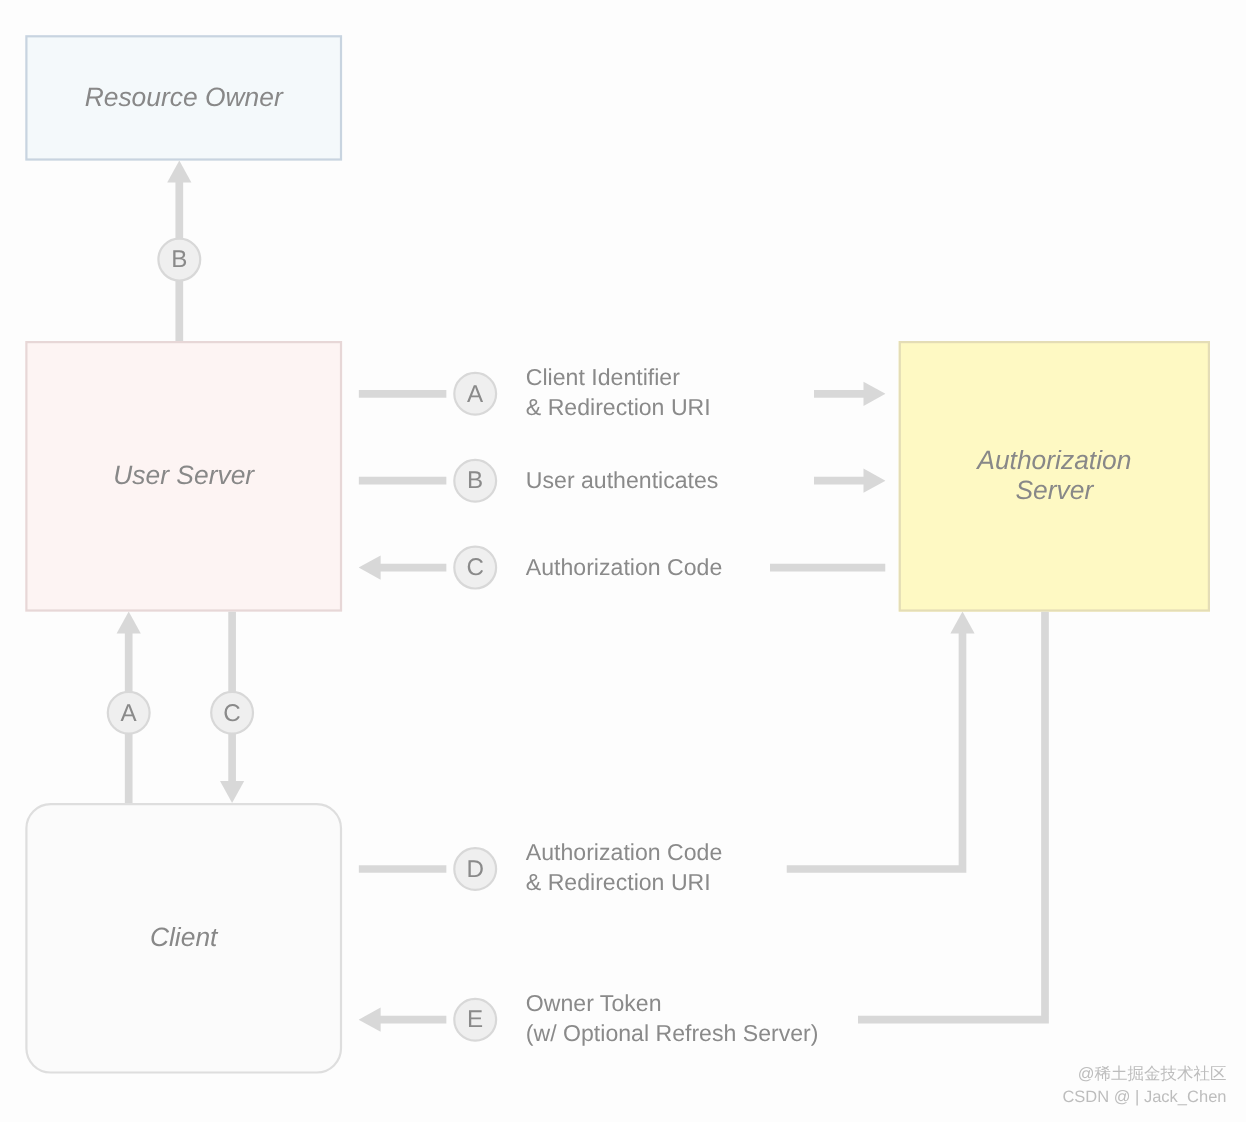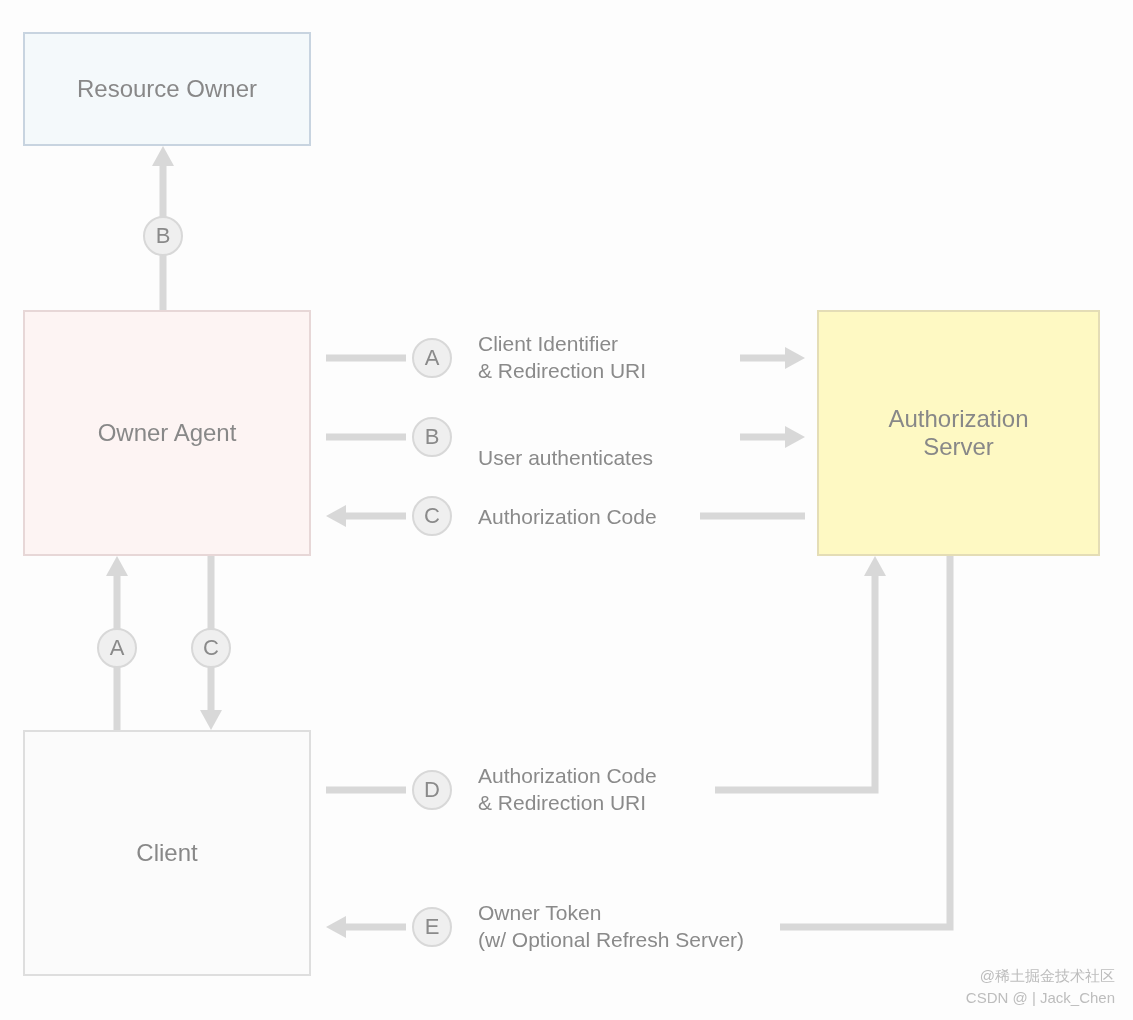--- a/index.html
+++ b/index.html
@@ -13,35 +13,37 @@
   }
   .box {
     position: absolute;
     border: 2px solid #d8d8d8;
     display: flex;
     align-items: center;
     justify-content: center;
     text-align: center;
     font-size: 24px;
     color: #888;
+    font-style: italic;
   }
   .box.resource-owner {
     left: 23px; top: 32px; width: 288px; height: 114px;
     background: #f4f9fb;
     border-color: #c8d4e0;
   }
   .box.user-agent {
     left: 23px; top: 310px; width: 288px; height: 246px;
     background: #fdf4f3;
     border-color: #e7d7d7;
   }
   .box.client {
     left: 23px; top: 730px; width: 288px; height: 246px;
     background: #fbfbfb;
     border-color: #dedede;
+    border-radius: 23px;
   }
   .box.auth-server {
     left: 817px; top: 310px; width: 283px; height: 246px;
     background: #fef9c3;
     border-color: #e4ddb6;
     align-items: center;
   }
   .step-badge {
     position: absolute;
     width: 40px; height: 40px;
@@ -72,21 +74,21 @@
     text-align: right;
   }
 </style>
 </head>
 <body>
 
 <div class="box resource-owner">
   <span>Resource Owner</span>
 </div>
 <div class="box user-agent">
-  <span>Owner Agent</span>
+  <span>User Server</span>
 </div>
 <div class="box client">
   <span>Client</span>
 </div>
 <div class="box auth-server">
   <div>
     <div>Authorization</div>
     <div>Server</div>
   </div>
 </div>
@@ -129,21 +131,21 @@
   <line class="arrow-line" x1="0" y1="13" x2="47" y2="13"></line>
   <polygon class="arrow-head" points="65,13 45,2 45,24"></polygon>
 </svg>
 
 <svg class="arrow" style="left:326px; top:427px; width:80px; height:20px;">
   <line class="arrow-line" x1="0" y1="10" x2="80" y2="10"></line>
 </svg>
 <div class="step-badge" style="left:412px; top:417px;">
   <span>B</span>
 </div>
-<div class="flow-label" style="left:478px; top:424px;margin-top:20px;">
+<div class="flow-label" style="left:478px; top:424px;">
   <span>User authenticates</span>
 </div>
 <svg class="arrow" style="left:740px; top:424px; width:65px; height:26px;">
   <line class="arrow-line" x1="0" y1="13" x2="47" y2="13"></line>
   <polygon class="arrow-head" points="65,13 45,2 45,24"></polygon>
 </svg>
 
 <svg class="arrow" style="left:326px; top:503px; width:80px; height:26px;">
   <line class="arrow-line" x1="80" y1="13" x2="18" y2="13"></line>
   <polygon class="arrow-head" points="0,13 20,2 20,24"></polygon>

